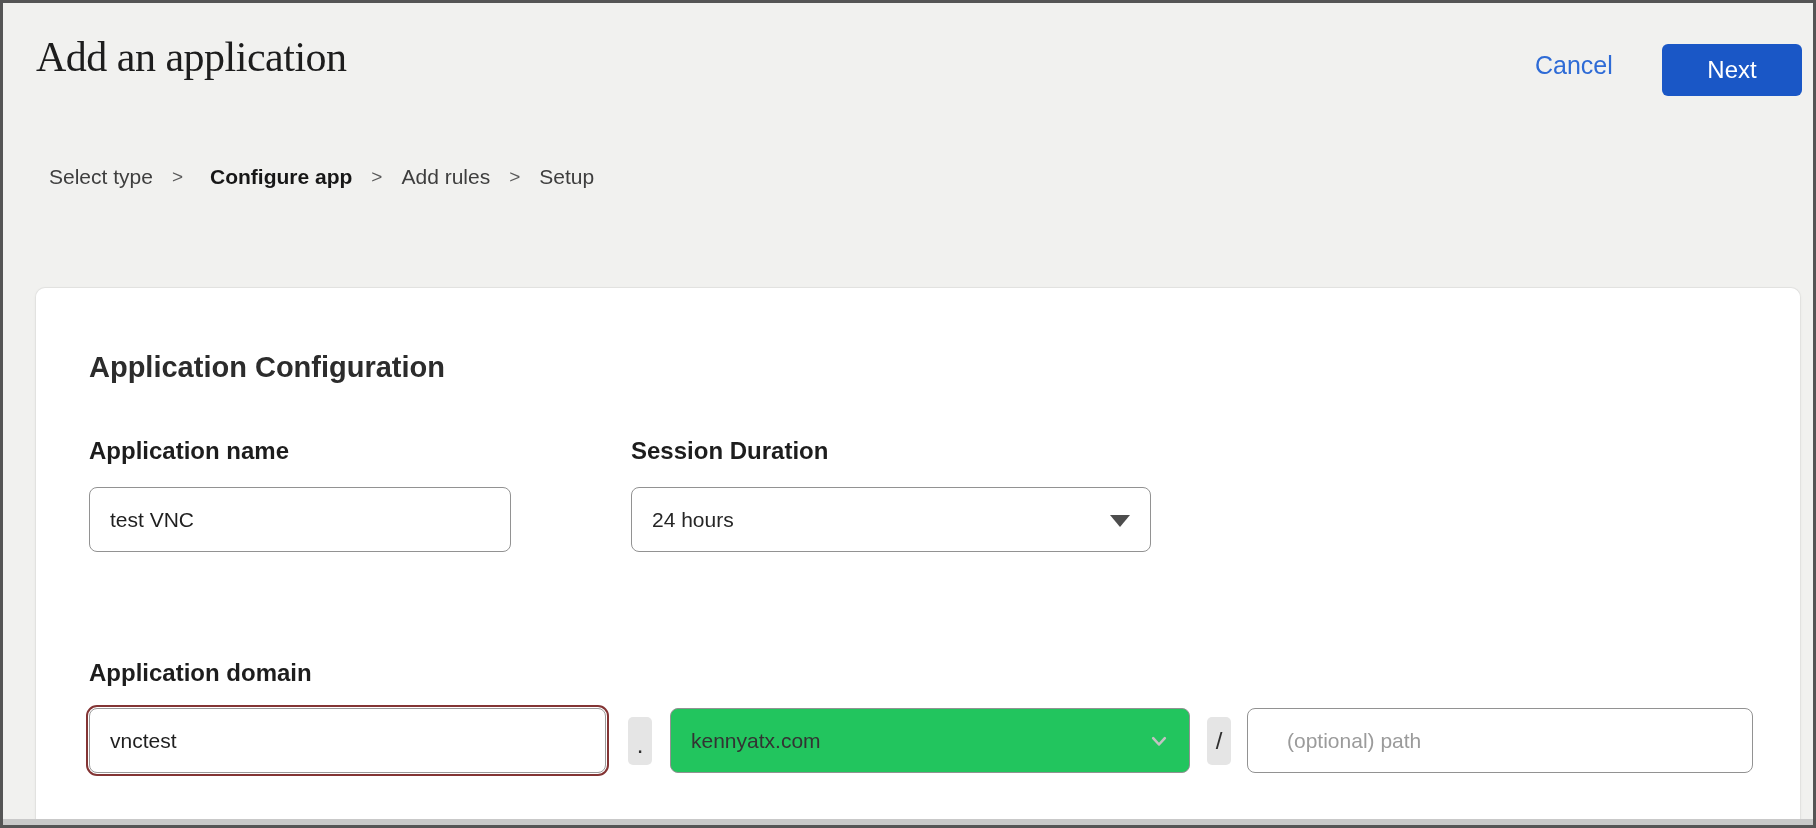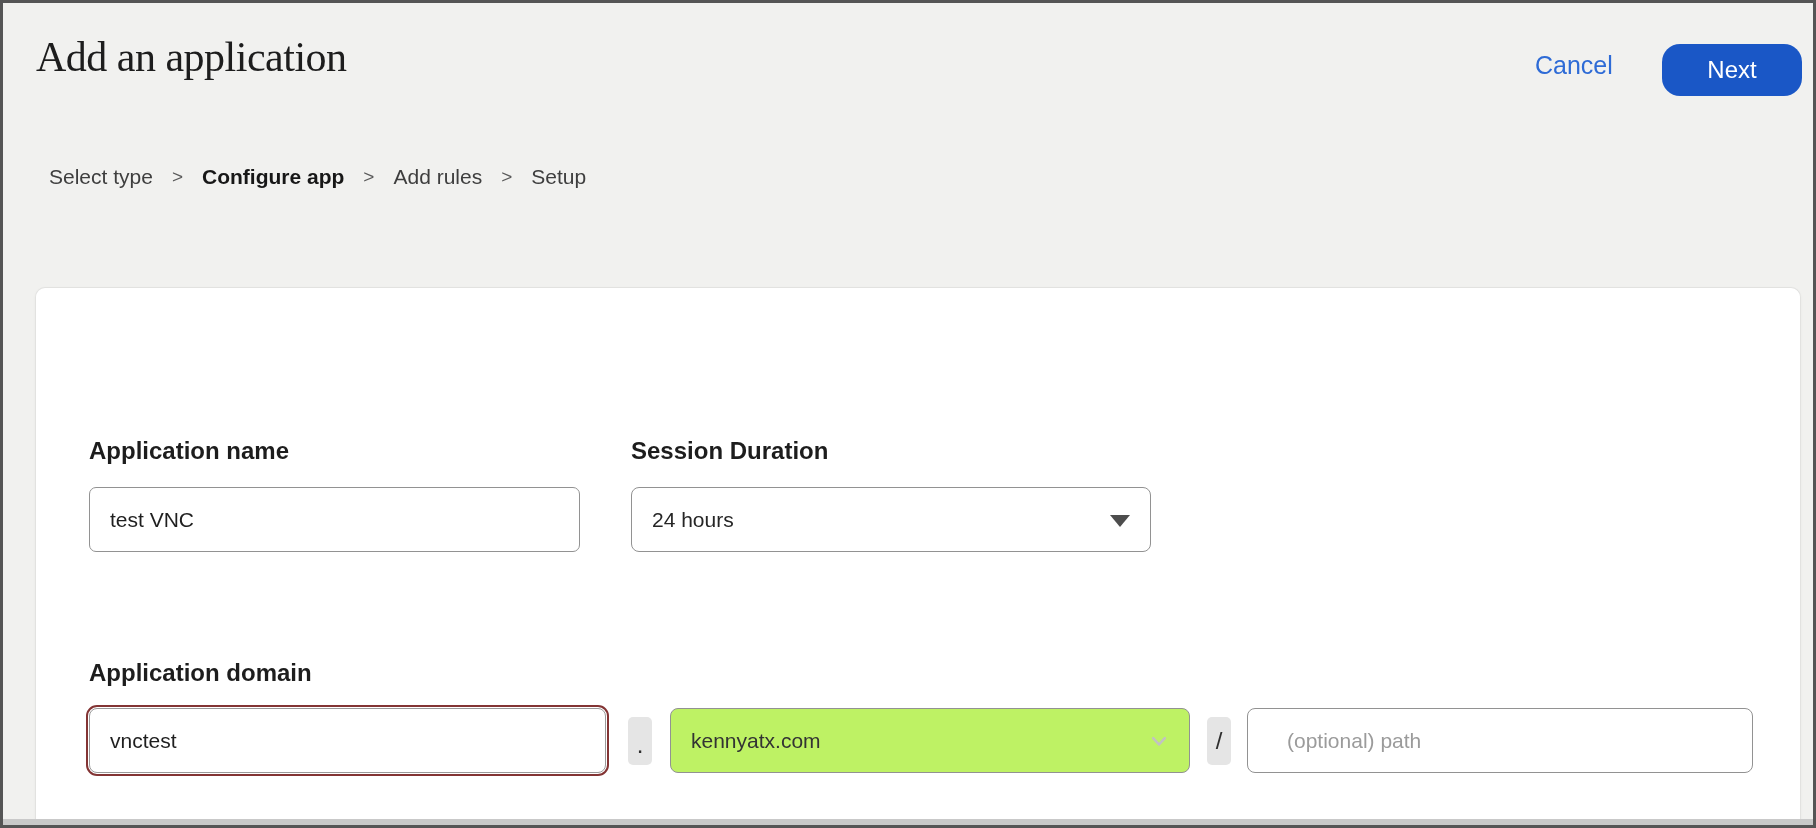--- a/index.html
+++ b/index.html
@@ -39,38 +39,38 @@
     color: #2e6bd6;
     cursor: pointer;
     text-decoration: none;
   }
   .next-button {
     position: absolute;
     left: 1659px; top: 41px;
     width: 140px; height: 52px;
     background: #1a57c6;
     border: none;
-    border-radius: 18px;
+    border-radius: 6px;
     color: #ffffff;
     font-size: 24px;
     font-family: inherit;
     cursor: pointer;
     display: flex; align-items: center; justify-content: center;
   }
   .breadcrumb {
     position: absolute;
     left: 46px; top: 162px;
     display: flex;
     align-items: center;
     gap: 19px;
     font-size: 21px;
     color: #3e3e3e;
   }
   .breadcrumb .step { cursor: pointer; }
-  .breadcrumb .step.active { font-weight: 700; color: #171717; }
+  .breadcrumb .step.active { font-weight: 700; color: #171717; margin-left: 8px; }
   .breadcrumb .sep { color: #5a5a5a; font-size: 19px; }
   .card {
     position: absolute;
     left: 32px; top: 284px;
     width: 1766px; height: 544px;
     background: #ffffff;
     border: 1px solid #e2e2e0;
     border-bottom: none;
     border-radius: 10px 10px 0 0;
     box-shadow: 0 1px 3px rgba(0,0,0,0.04);
@@ -102,22 +102,21 @@
     font-size: 21px;
     color: #1f1f1f;
     padding: 0 20px;
     outline: none;
     z-index: 2;
   }
   .text-input::placeholder { color: #9b9b9b; }
   .name-input {
     position: absolute;
     left: 86px; top: 484px;
-    width: 491px;
-    border-radius: 7px;
+    width: 422px;
   }
   .select-box {
     position: absolute;
     height: 65px;
     border: 1px solid #929292;
     border-radius: 8px;
     background: #ffffff;
     display: flex;
     align-items: center;
     padding: 16px 20px;
@@ -161,21 +160,21 @@
   }
   .chip-dot { margin-left: 22px; align-items: flex-end; padding-bottom: 6px; }
   .chip-slash { margin-left: 17px; }
   .domain-select {
     position: relative;
     margin-left: 18px;
     width: 520px;
     height: 65px;
     border: 1px solid #929292;
     border-radius: 8px;
-    background: #bef264;
+    background: #22c55e;
     display: flex;
     align-items: center;
     padding: 0 20px;
     font-size: 21px;
     color: #333333;
     cursor: pointer;
   }
   .chev-svg {
     position: absolute;
     right: 16px; top: 50%;
@@ -203,20 +202,21 @@
     <span class="sep">&gt;</span>
     <span class="step active">Configure app</span>
     <span class="sep">&gt;</span>
     <span class="step">Add rules</span>
     <span class="sep">&gt;</span>
     <span class="step">Setup</span>
   </nav>
 
   <div class="card"></div>
 
+  <h2 class="section-title">Application Configuration</h2>
 
   <label class="field-label lbl-name">Application name</label>
   <input class="text-input name-input" type="text" value="test VNC" style="">
 
   <label class="field-label lbl-duration">Session Duration</label>
   <div class="select-box duration-select">
     <span>24 hours</span>
     <span class="triangle-down"></span>
   </div>
 

